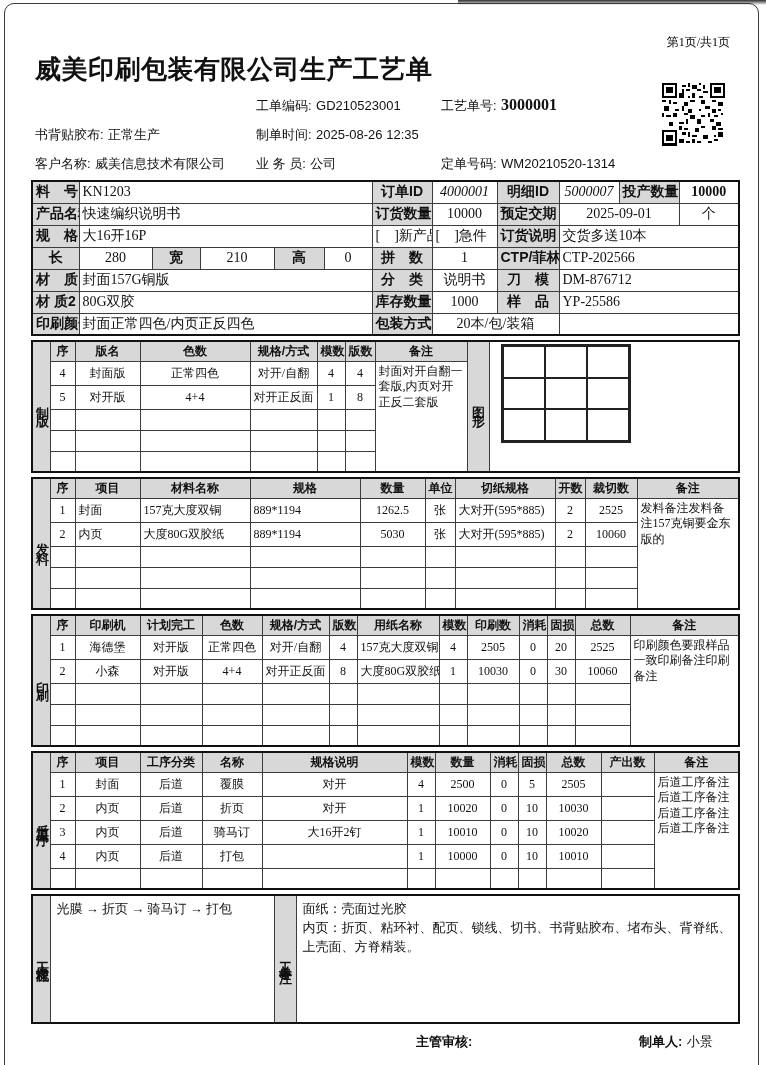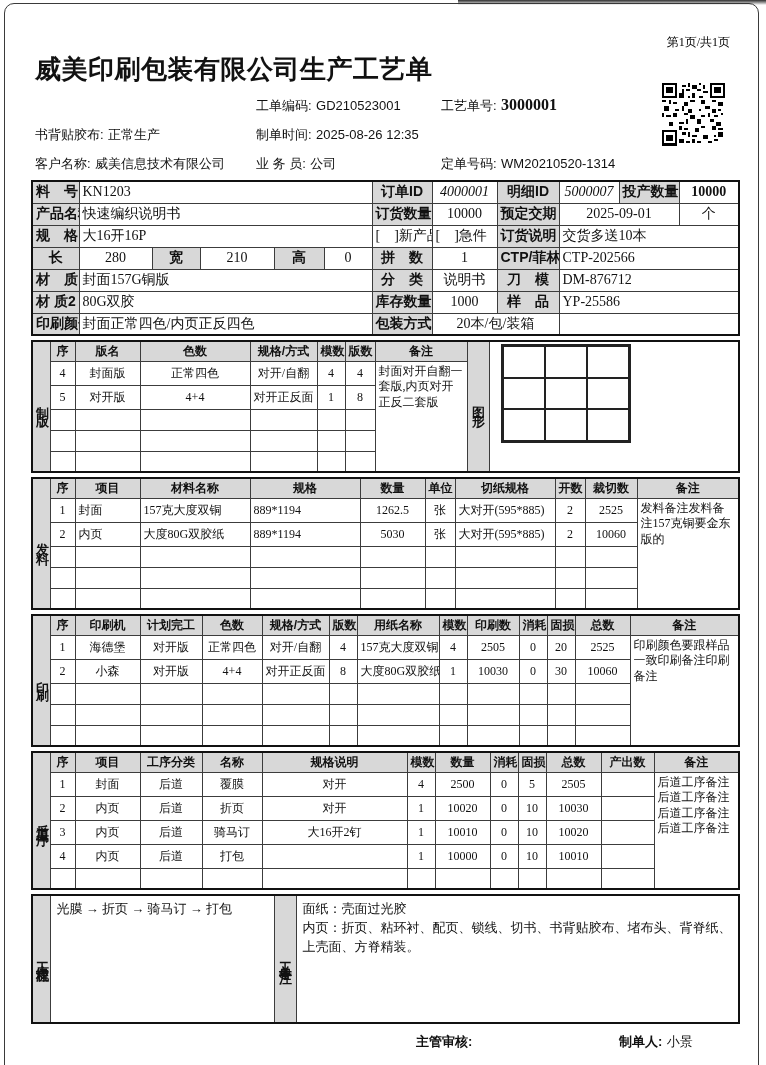--- a/index.html
+++ b/index.html
@@ -54,21 +54,21 @@
   .ggrid { display:grid; grid-template-columns:repeat(3,1fr); grid-template-rows:repeat(3,1fr);
            width:126px; height:95px; border:2px solid #222; margin:2px 0 0 8px; }
   .ggrid i { border:1px solid #222; }
   .flowcell { text-align:left; vertical-align:top; padding:4px 6px; font-size:13px; white-space:nowrap; }
   .notecell { text-align:left; vertical-align:top; padding:3px 6px; font-size:13px; white-space:normal; line-height:19px; }
   tr.bot td { height:128px; }
   .footer { position:relative; height:22px; margin-top:8px; }
   .footer b { font-size:13px; }
   .footer .v { font-size:13px; font-family:"Liberation Serif",serif; }
   .f1 { position:absolute; left:385px; top:0; }
-  .f2 { position:absolute; left:588px; top:0; }
+  .f2 { position:absolute; left:608px; top:0; }
 </style>
 </head>
 <body>
 
 <div class="page">
 
   <div class="pageno">第1页/共1页</div>
   <div class="title">威美印刷包装有限公司生产工艺单</div>
 
   <div class="hrow r1">

